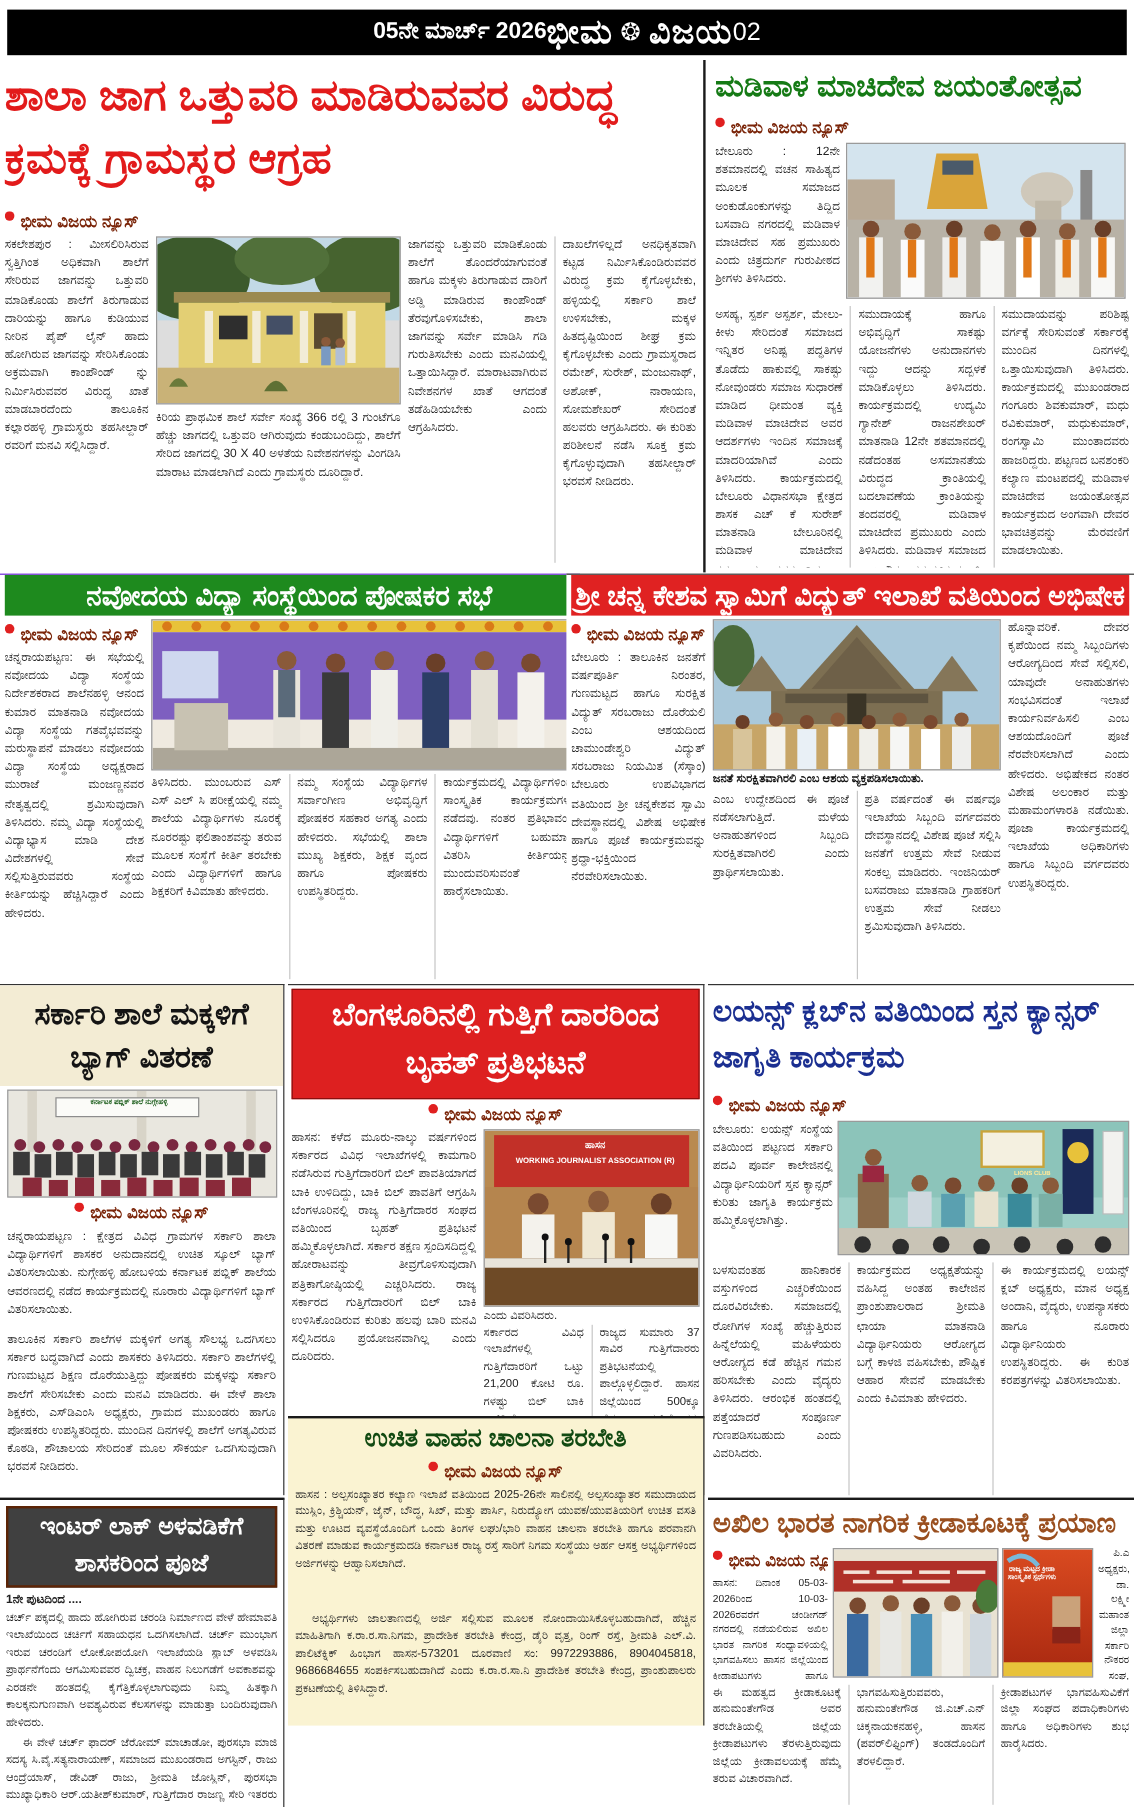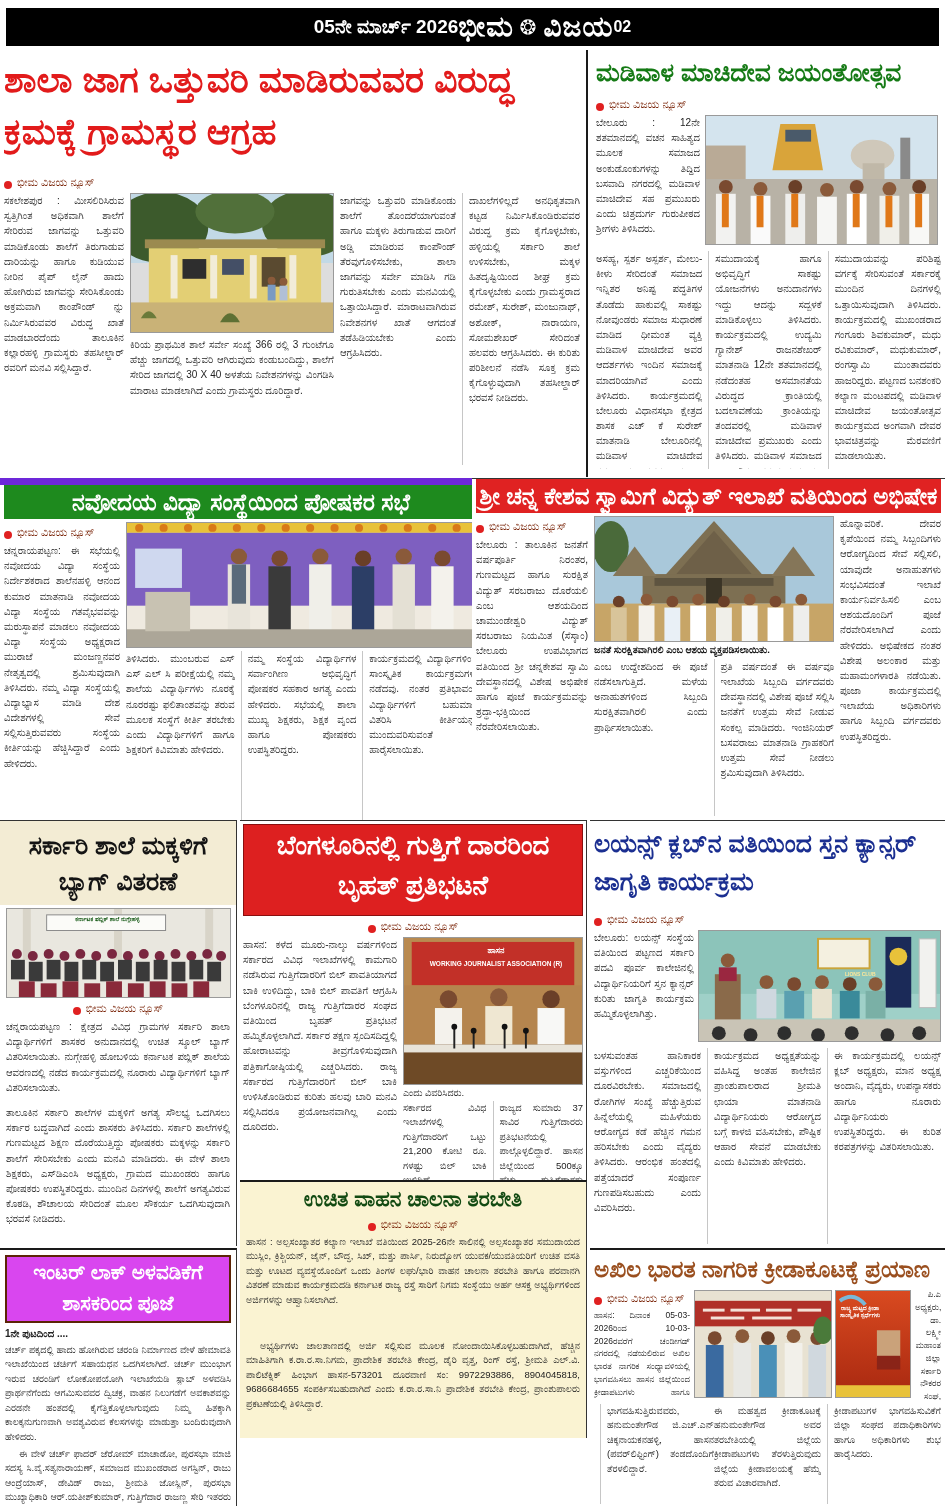--- a/index.html
+++ b/index.html
@@ -6,28 +6,28 @@
   html,body{background:#fff}
   body{font-family:"Liberation Sans","DejaVu Sans",sans-serif;width:945px}
   .page{position:relative;width:945px;height:1506px;background:#fff;overflow:hidden;color:#1c1c1c}
 
   
   .masthead{position:absolute;left:6px;top:8px;width:933px;height:38px;background:#000;color:#fff;
     display:flex;align-items:center;justify-content:center;padding:0 22px}
   .m-date{font-size:19px;font-weight:bold}
   .m-title{font-size:28px;font-weight:bold;display:flex;align-items:center;gap:6px;letter-spacing:1px}
   .m-chakra{font-size:20px;line-height:1}
-  .m-page{font-size:16px;font-weight:bold}
+  .m-page{font-size:21px;font-weight:normal}
 
   
   .sec{position:absolute;overflow:hidden;background:#fff}
   .body-txt{font-size:10px;line-height:1.52;text-align:justify;color:#222;overflow:hidden}
   .small-txt{font-size:8.5px;line-height:1.5;text-align:justify;color:#222;overflow:hidden}
   .vr{border-left:1px solid #c6c6c6;padding-left:6px;margin-left:6px}
-  .byline{display:flex;align-items:flex-end;gap:5px;font-weight:normal;color:#7a2408;font-size:11px;
+  .byline{display:flex;align-items:flex-start;gap:5px;font-weight:bold;color:#7a2408;font-size:14px;
     margin:4px 0;white-space:nowrap;overflow:hidden}
   .byline .dot{width:8px;height:8px;border-radius:50%;background:#e02020;flex:0 0 auto}
   .byline.center{justify-content:center}
   .photo{position:relative;overflow:hidden;border:1px solid #9a9a9a;background:#ddd;flex:0 0 auto}
   .photo svg{display:block;width:100%;height:100%}
   .overlay{position:absolute;color:#fff;font-weight:bold;text-align:center;line-height:1.2}
   .headline{font-weight:bold;overflow:hidden}
 
   
   .secA{left:0;top:50px;width:588px;height:427px;border-right:2px solid #1a1a1a;padding:0 6px 0 4px}
@@ -43,21 +43,21 @@
   
   .secB{left:592px;top:50px;width:353px;height:427px;padding:0 4px}
   .secB .headline{color:#157a15;font-size:25px;line-height:1.3;padding:6px 0 2px;height:44px;white-space:nowrap}
   .b-row1{display:flex;height:132px}
   .b-c1{width:104px}
   .b-row1 .photo{width:233px;height:130px;margin-left:5px}
   .b-row2{display:flex;height:218px;margin-top:4px}
   .b-row2>div{flex:1}
 
   
-  .secC{left:0;top:478px;width:483px;height:342px;border-right:1px solid #333;border-top:7px solid #6d28d9;padding:0 4px}
+  .secC{left:0;top:478px;width:483px;height:342px;border-right:1px solid #333;border-top:1px solid #6d28d9;padding:0 4px}
   .bar-head{display:block;color:#fff;font-weight:bold;text-align:center;font-size:23px;line-height:34px;height:34px;white-space:nowrap;overflow:hidden}
   .secC .bar-head{background:#1e8a1e}
   .c-row{display:flex;height:300px;margin-top:3px}
   .c-c1{width:116px}
   .c-right{flex:1;margin-left:6px;display:flex;flex-direction:column}
   .c-right .photo{width:100%;height:126px}
   .c-bot{display:flex;flex:1;margin-top:3px}
   .c-bot>div{flex:1}
 
   
@@ -95,21 +95,21 @@
   .secG{left:590px;top:820px;width:355px;height:426px;border-top:1px solid #333;padding:0 4px}
   .secG .headline{color:#1b2f91;font-size:25px;line-height:1.5;height:88px;padding-top:4px}
   .g-row1{display:flex;height:114px}
   .g-c1{width:100px}
   .g-row1 .photo{width:243px;height:112px;margin-left:4px}
   .g-row2{display:flex;height:196px;margin-top:4px}
   .g-row2>div{flex:1}
 
   
   .secH{left:0;top:1248px;width:237px;height:258px;border-right:1px solid #333;border-top:2px solid #1a1a1a;padding:0 5px}
-  .h-box{background:#d946ef;border:2px solid #5c2406;color:#fff;font-weight:bold;text-align:center;
+  .h-box{background:#404040;border:2px solid #5c2406;color:#fff;font-weight:bold;text-align:center;
     font-size:20px;line-height:1.55;height:68px;margin-top:5px}
   .h-cont{font-size:10px;font-weight:bold;margin:5px 0 3px;color:#222}
   .secH .body-txt{height:166px;font-size:9.5px}
 
   
   .secI{left:240px;top:1180px;width:347px;height:258px;background:#faf3d2;border-right:1px solid #333;border-top:2px solid #1a1a1a;padding:0 6px}
   .i-head{color:#124a12;font-size:21px;font-weight:bold;text-align:center;line-height:30px;height:30px;margin-top:2px;white-space:nowrap;overflow:hidden}
   .secI .body-txt{height:196px;font-size:9.5px}
 
   
@@ -572,19 +572,19 @@
           <rect x="42" y="40" width="24" height="28" fill="#caa27a"></rect>
           <rect x="42" y="66" width="24" height="14" fill="#8a2418"></rect>
           <rect x="0" y="96" width="76" height="12" fill="#e8c23a"></rect>
           <path d="M4 10 q14 -10 26 4" stroke="#7ab8d8" stroke-width="4" fill="none"></path>
         </svg>
         <div class="overlay" style="left:3px;top:14px;width:42px;font-size:6px">ರಾಜ್ಯ ಮಟ್ಟದ ಕ್ರೀಡಾ ಸಾಂಸ್ಕೃತಿಕ ಸ್ಪರ್ಧೆಗಳು</div>
       </div>
       <div class="j-cR small-txt">ಪಿ.ಎ ಅಧ್ಯಕ್ಷರು, ಡಾ. ಲಕ್ಷ್ಮೀ ಮಹಾಂತ ಜಿಲ್ಲಾ ಸರ್ಕಾರಿ ನೌಕರರ ಸಂಘ, ಹಾಸನ ರಘು ಸಿ.ಕೆ. ರಾಜ್ಯ ಸಂಘಟನಾ</div>
     </div>
     <div class="j-row2">
+      <div class="body-txt" style="font-size:9.5px">ಈ ಮಹತ್ವದ ಕ್ರೀಡಾಕೂಟಕ್ಕೆ ಹನುಮಂತೇಗೌಡ ಅವರ ತರಬೇತಿಯಲ್ಲಿ ಜಿಲ್ಲೆಯ ಕ್ರೀಡಾಪಟುಗಳು ತೆರಳುತ್ತಿರುವುದು ಜಿಲ್ಲೆಯ ಕ್ರೀಡಾವಲಯಕ್ಕೆ ಹೆಮ್ಮೆ ತರುವ ವಿಚಾರವಾಗಿದೆ.</div>
       <div class="body-txt vr" style="font-size:9.5px">ಭಾಗವಹಿಸುತ್ತಿರುವವರು, ಹನುಮಂತೇಗೌಡ ಜಿ.ಎಚ್.ಎನ್ ಚಿಕ್ಕನಾಯಕನಹಳ್ಳಿ, ಹಾಸನ (ಪವರ್‌ಲಿಫ್ಟಿಂಗ್) ತಂಡದೊಂದಿಗೆ ತೆರಳಲಿದ್ದಾರೆ.</div>
-      <div class="body-txt" style="font-size:9.5px">ಈ ಮಹತ್ವದ ಕ್ರೀಡಾಕೂಟಕ್ಕೆ ಹನುಮಂತೇಗೌಡ ಅವರ ತರಬೇತಿಯಲ್ಲಿ ಜಿಲ್ಲೆಯ ಕ್ರೀಡಾಪಟುಗಳು ತೆರಳುತ್ತಿರುವುದು ಜಿಲ್ಲೆಯ ಕ್ರೀಡಾವಲಯಕ್ಕೆ ಹೆಮ್ಮೆ ತರುವ ವಿಚಾರವಾಗಿದೆ.</div>
       <div class="body-txt vr" style="font-size:9.5px">ಕ್ರೀಡಾಪಟುಗಳ ಭಾಗವಹಿಸುವಿಕೆಗೆ ಜಿಲ್ಲಾ ಸಂಘದ ಪದಾಧಿಕಾರಿಗಳು ಹಾಗೂ ಅಧಿಕಾರಿಗಳು ಶುಭ ಹಾರೈಸಿದರು.</div>
     </div>
   </div>
 
 </div>
 
 </body></html>

